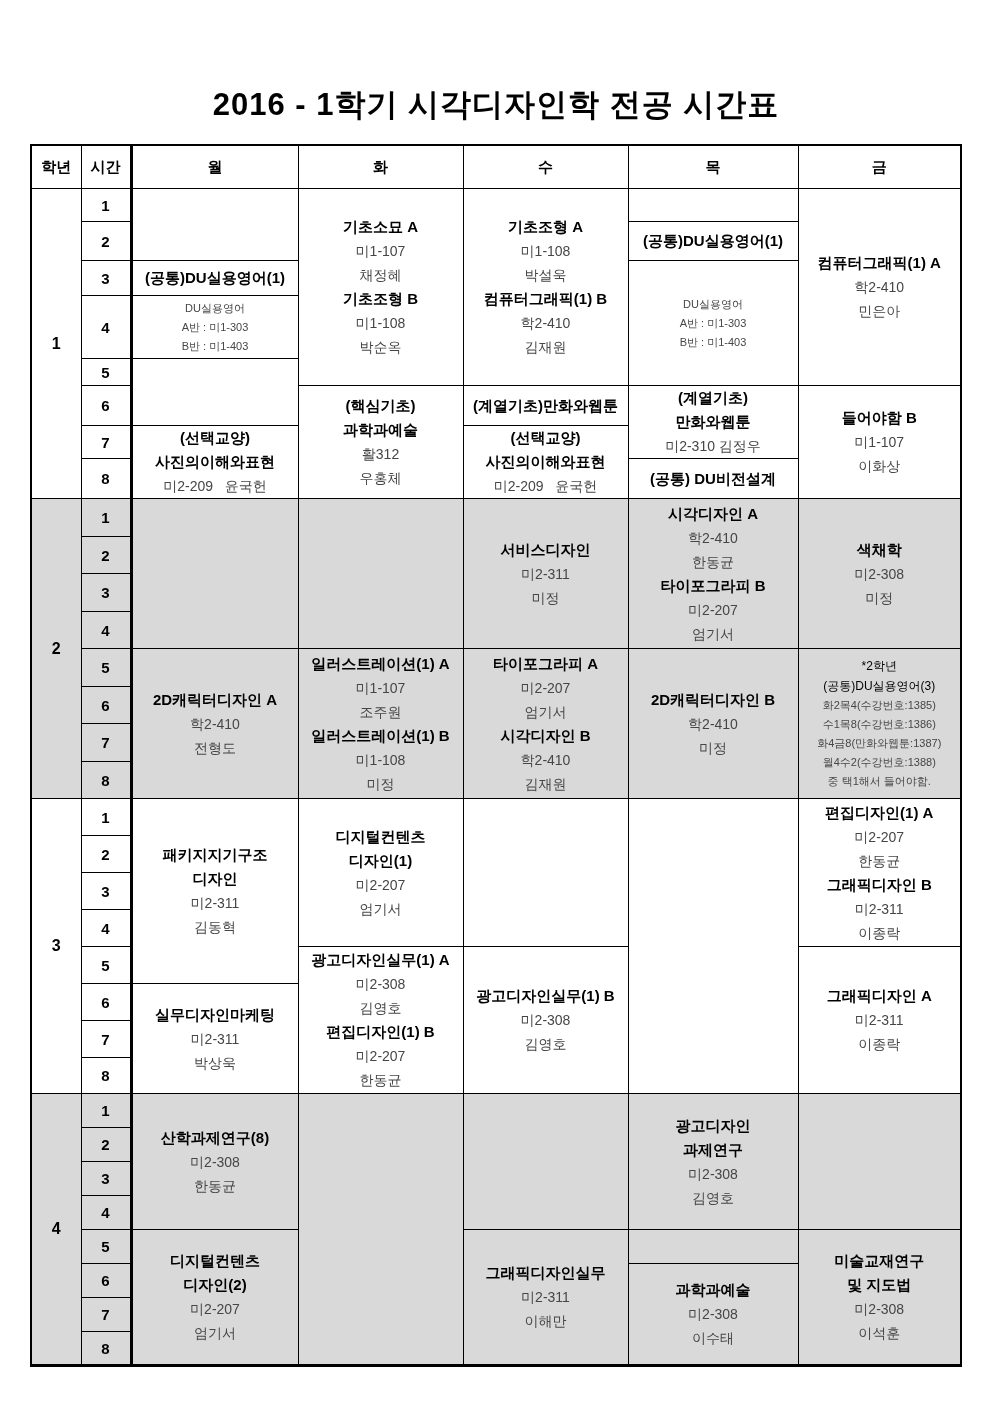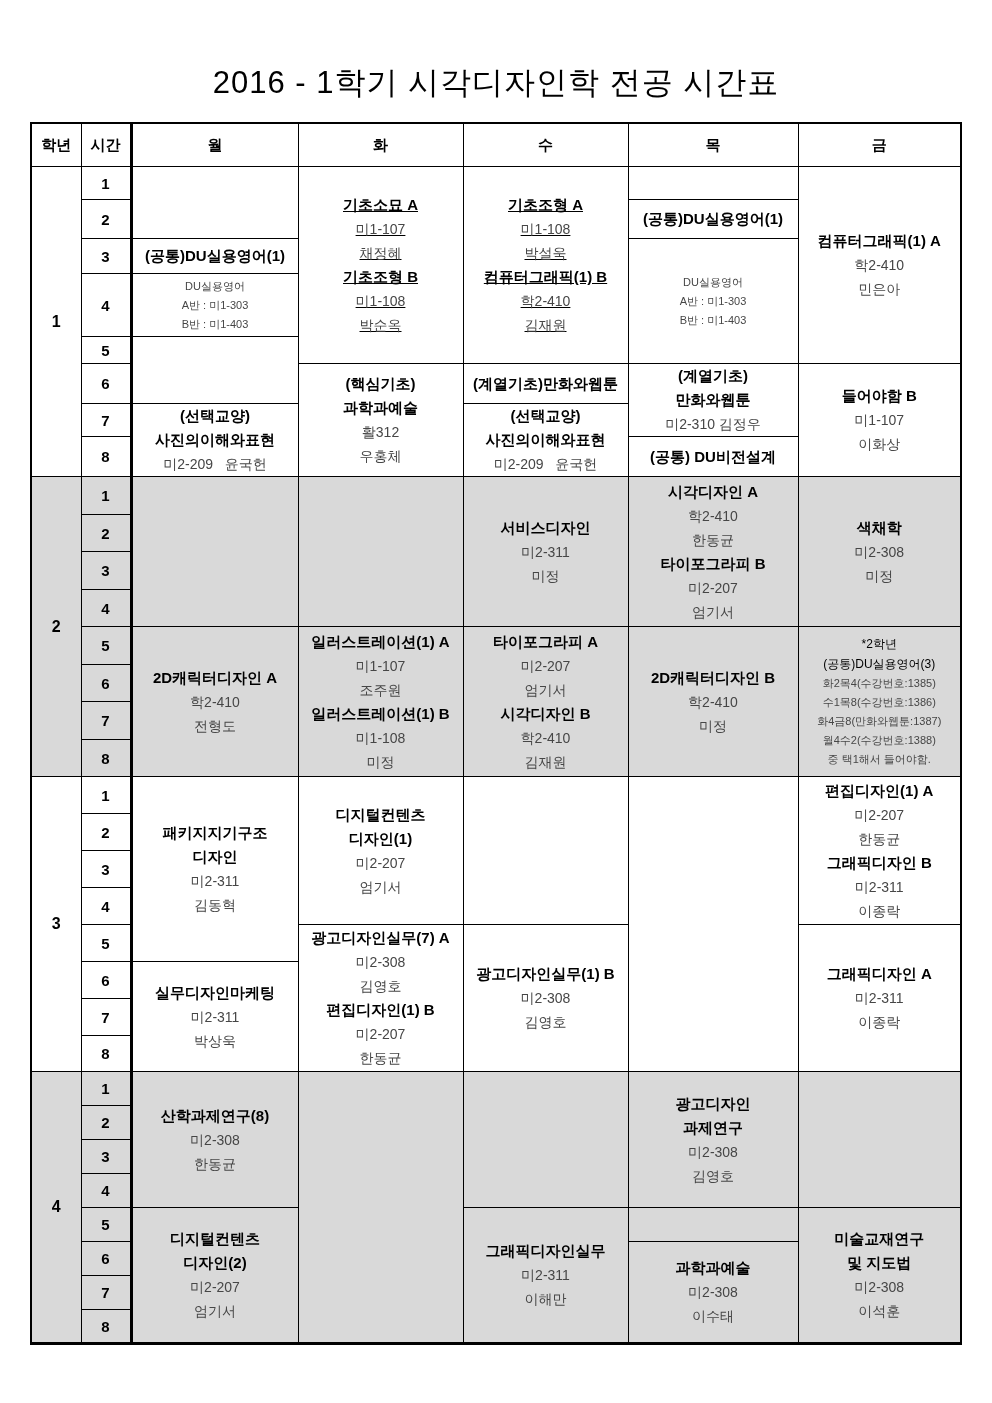--- a/index.html
+++ b/index.html
@@ -3,23 +3,23 @@
 <meta charset="utf-8">
 <style>
   html,body { margin:0; padding:0; background:#fff; }
   body {
     width:992px; height:1403px;
     font-family:"Liberation Sans","DejaVu Sans",sans-serif;
     color:#000;
   }
   .title {
     text-align:center;
-    padding-top:62px;
+    padding-top:84px;
     font-size:31px;
-    font-weight:normal;
+    font-weight:bold;
     letter-spacing:1px;
   }
   table.tt {
     border-collapse:collapse;
     table-layout:fixed;
     width:930px;
     margin:18px auto 0 auto;
     border:2px solid #000;
     border-bottom:3px solid #000;
   }
@@ -29,21 +29,21 @@
     vertical-align:middle;
     padding:0;
     overflow:hidden;
   }
   .tt thead th { height:42px; font-size:15px; font-weight:bold; background:#fff; }
   th.time-h { border-right:3px solid #000;margin-left:40px; }
   td.time { font-size:15px; font-weight:bold; border-right:3px solid #000; }
   td.grade { font-size:16px; font-weight:bold; }
   .gtop  { border-top:3px solid #000; }
   .gtop2 { border-top:2px solid #000; }
-  .vtop  { vertical-align:top; padding-top:5px;text-decoration:underline; }
+  .vtop  { vertical-align:top; padding-top:5px; }
   .ln  { line-height:24px; white-space:pre; }
   .b   { font-size:15px; font-weight:bold; color:#000; }
   .r   { font-size:14px; color:#464646; }
   .sm  { font-size:11px; color:#464646; line-height:19px; }
   .bsm { font-size:12px; font-weight:normal; color:#000; line-height:20px; }
 </style>
 </head>
 <body>
 
 <div class="title">2016 - 1학기 시각디자인학 전공 시간표</div>
@@ -278,21 +278,21 @@
       </tr>
       <tr style="height: 37px; background: rgb(255, 255, 255);">
         <td class="time">3</td>
       </tr>
       <tr style="height: 37px; background: rgb(255, 255, 255);">
         <td class="time">4</td>
       </tr>
       <tr style="height: 37px; background: rgb(255, 255, 255);">
         <td class="time">5</td>
         <td rowspan="4">
-          <div class="ln b">광고디자인실무(7) A</div>
+          <div class="ln b">광고디자인실무(1) A</div>
           <div class="ln r">미2-308</div>
           <div class="ln r">김영호</div>
           <div class="ln b">편집디자인(1) B</div>
           <div class="ln r">미2-207</div>
           <div class="ln r">한동균</div>
         </td>
         <td rowspan="4">
           <div class="ln b">광고디자인실무(1) B</div>
           <div class="ln r">미2-308</div>
           <div class="ln r">김영호</div>

